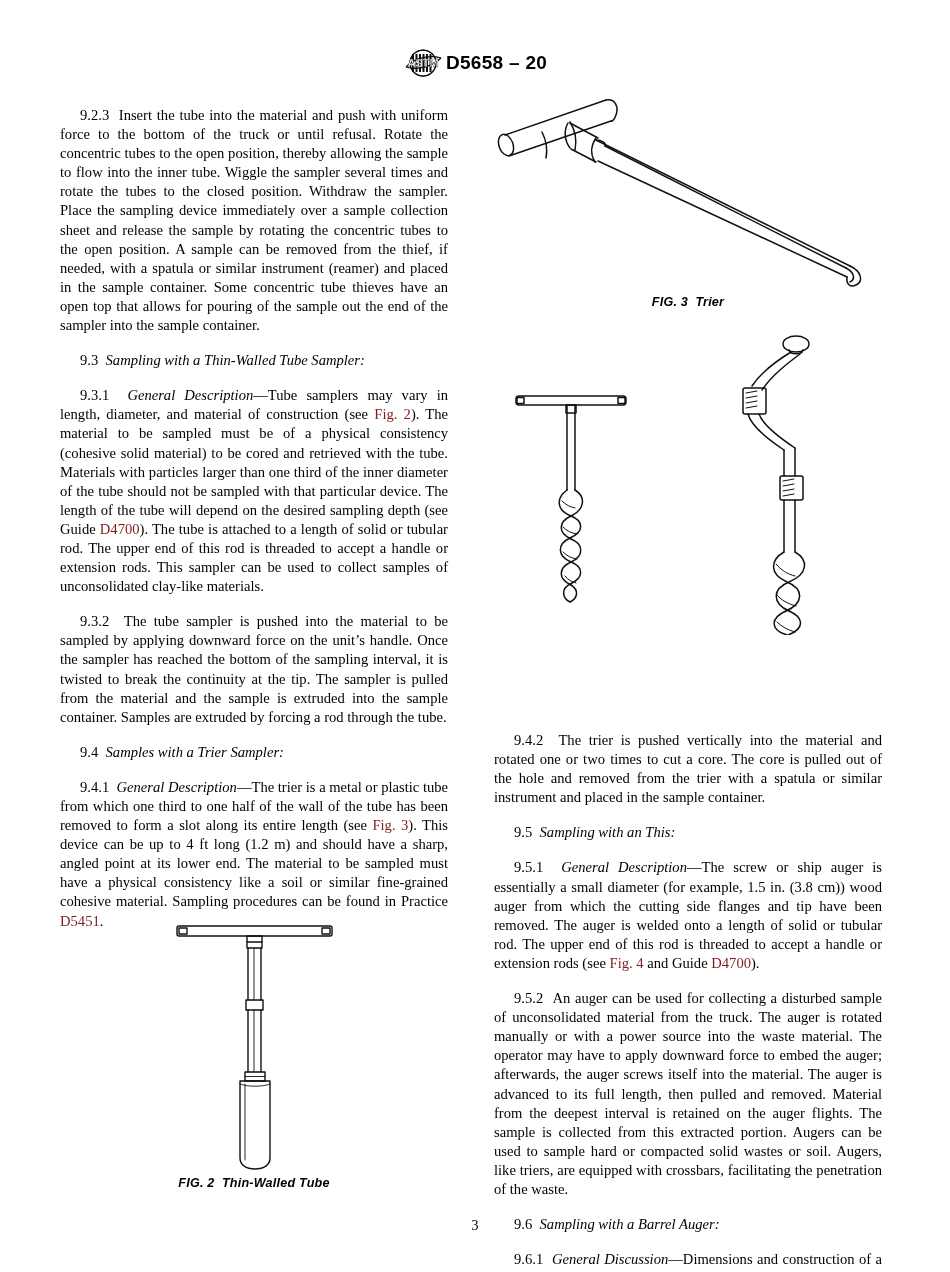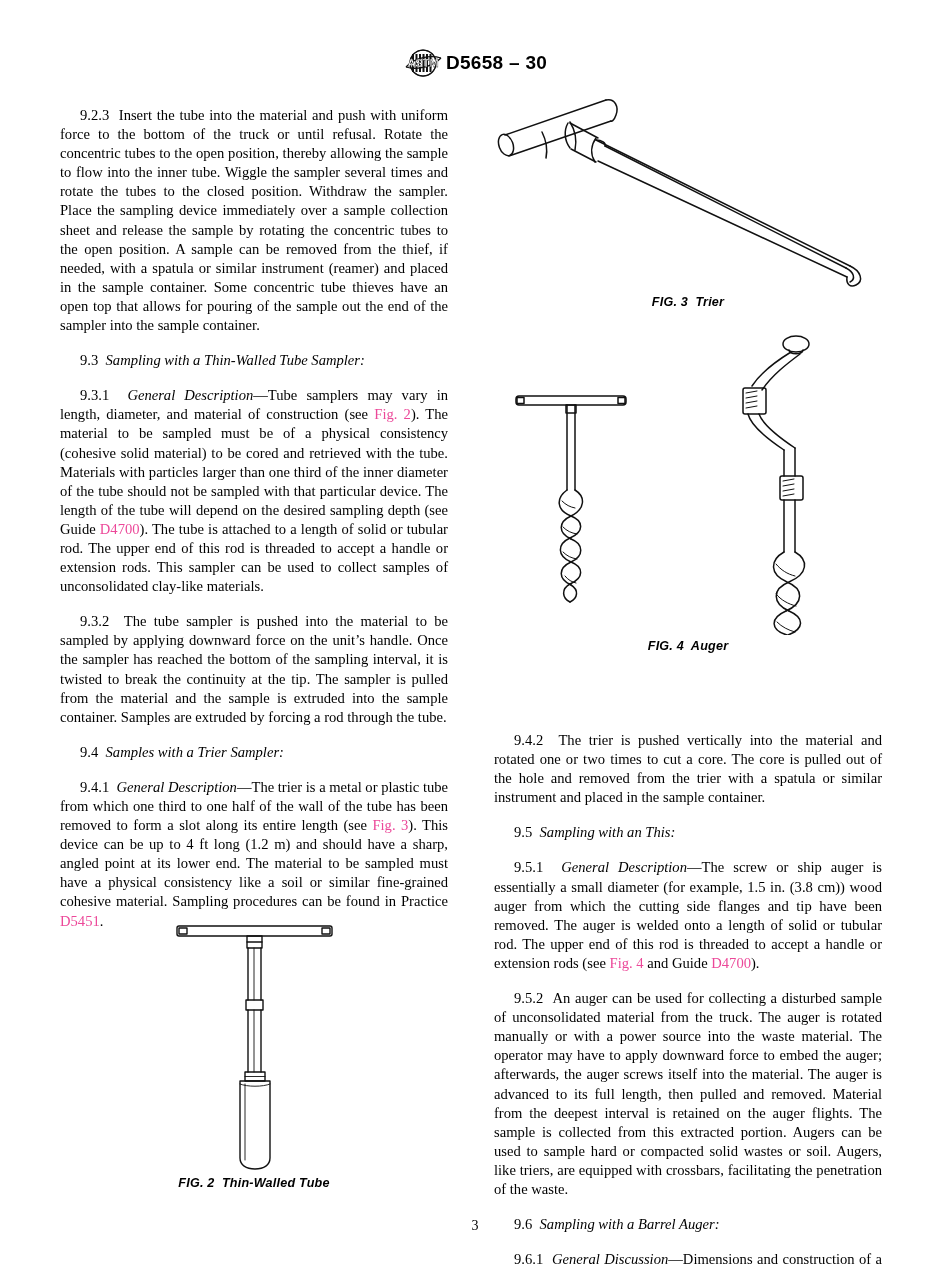--- a/index.html
+++ b/index.html
@@ -58,21 +58,21 @@
   .col-left  { left: 44px; top: 90px; }
   .col-right { left: 478px; top: 715px; }
 
   .col p {
     margin: 16px;
     text-indent: 20px;
   }
   .para-gap { margin-top: 9px !important; }
 
   .it { font-style: italic; }
-  .lnk { color: #ec4899; }
+  .lnk { color: #7f1d1d; }
 
   
   .figure {
     position: absolute;
   }
   .fig-caption {
     font-family: "Liberation Sans", "DejaVu Sans", sans-serif;
     font-size: 12.6px;
     font-weight: bold;
     text-align: center;
@@ -121,21 +121,21 @@
             <rect x="46" y="12" width="4" height="36"></rect>
             <rect x="53" y="12" width="4" height="36"></rect>
           </g>
           <ellipse cx="40" cy="30" rx="26" ry="26" fill="none" stroke="#111" stroke-width="2.5"></ellipse>
           <path d="M6 38 C24 18, 56 14, 76 20" fill="none" stroke="#111" stroke-width="2.5"></path>
           <path d="M6 38 C24 44, 56 40, 76 20" fill="none" stroke="#111" stroke-width="2.5"></path>
           <text x="40" y="38" font-family="Liberation Sans, sans-serif" font-size="22" font-weight="bold" fill="#ffffff" text-anchor="middle" stroke="#111" stroke-width="0.6">ASTM</text>
         </g>
       </svg>
     </span>
-    <span class="header-title">D5658 – 30</span>
+    <span class="header-title">D5658 – 20</span>
   </div>
 
   <div class="col col-left">
 
     <p><span>9.2.3</span>&nbsp;&nbsp;<span>Insert the tube into the material and push with uniform force to the bottom of the truck or until refusal. Rotate the concentric tubes to the open position, thereby allowing the sample to flow into the inner tube. Wiggle the sampler several times and rotate the tubes to the closed position. Withdraw the sampler. Place the sampling device immediately over a sample collection sheet and release the sample by rotating the concentric tubes to the open position. A sample can be removed from the thief, if needed, with a spatula or similar instrument (reamer) and placed in the sample container. Some concentric tube thieves have an open top that allows for pouring of the sample out the end of the sampler into the sample container.</span></p>
 
     <p class="para-gap"><span>9.3</span>&nbsp;&nbsp;<span class="it">Sampling with a Thin-Walled Tube Sampler:</span></p>
 
     <p><span>9.3.1</span>&nbsp;&nbsp;<span class="it">General Description</span><span>—Tube samplers may vary in length, diameter, and material of construction (see </span><span class="lnk">Fig. 2</span><span>). The material to be sampled must be of a physical consistency (cohesive solid material) to be cored and retrieved with the tube. Materials with particles larger than one third of the inner diameter of the tube should not be sampled with that particular device. The length of the tube will depend on the desired sampling depth (see Guide </span><span class="lnk">D4700</span><span>). The tube is attached to a length of solid or tubular rod. The upper end of this rod is threaded to accept a handle or extension rods. This sampler can be used to collect samples of unconsolidated clay-like materials.</span></p>
 
@@ -265,21 +265,20 @@
             <path d="M311 281 C327 288, 326 299, 310 305"></path>
             <g stroke-width="1">
               <path d="M298 234 C303 240, 309 244, 317 246"></path>
               <path d="M298 264 C303 270, 310 274, 318 276"></path>
               <path d="M299 292 C304 297, 310 300, 317 302"></path>
             </g>
           </g>
         </g>
       </svg>
     </div>
-    <div class="fig-caption">FIG. 4  Auger</div>
   </div>
 
   <div class="figure" id="fig2">
     <div class="fig-art">
       <svg viewBox="0 0 420 262" width="420" height="262" aria-hidden="true">
         <g fill="none" stroke="#111" stroke-width="1.4" stroke-linejoin="round" stroke-linecap="round">
 
           <rect x="133" y="14" width="155" height="10" rx="2"></rect>
           <rect x="135" y="16" width="8" height="6"></rect>
           <rect x="278" y="16" width="8" height="6"></rect>

